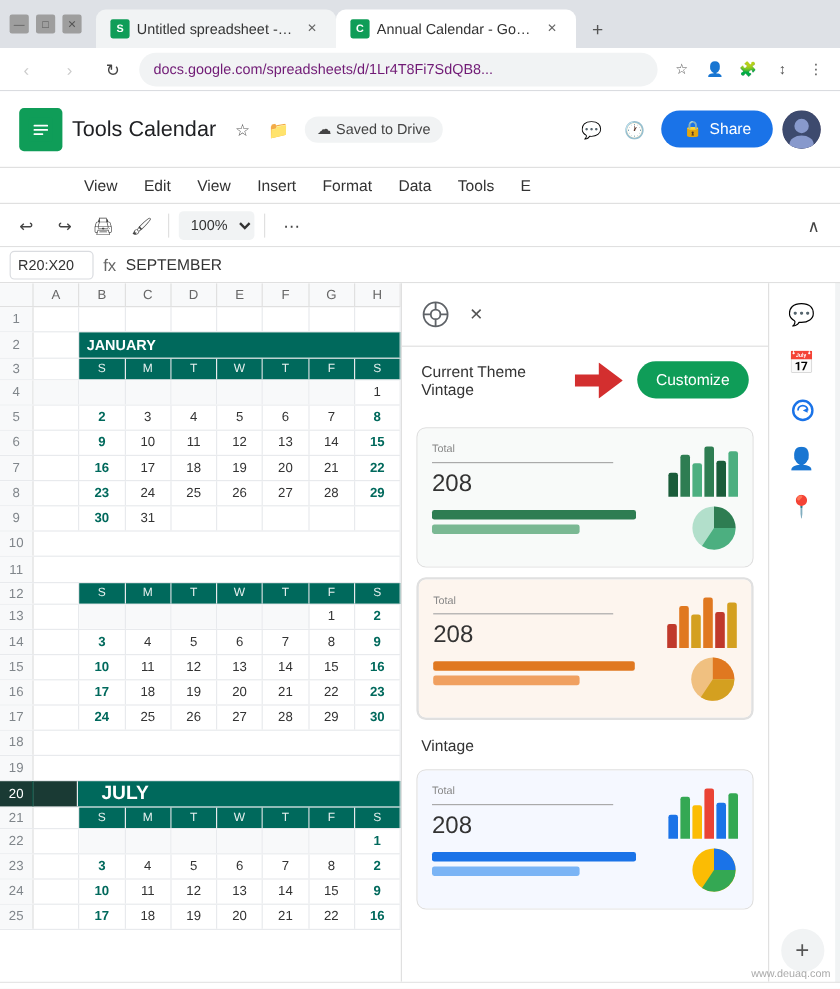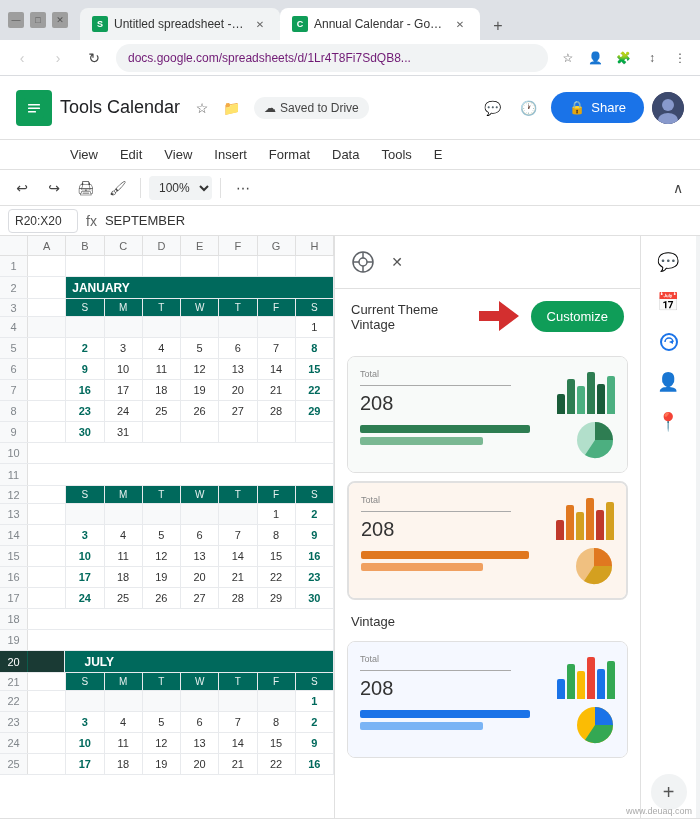--- a/index.html
+++ b/index.html
@@ -775,21 +775,21 @@
       <div class="sheet-cell" style="flex:8;"></div>
     </div>
     <div class="sheet-row">
       <div class="row-num">19</div>
       <div class="sheet-cell" style="flex:8;"></div>
     </div>
 
     <div class="sheet-row" style="height:22px;">
       <div class="row-num" style="background:#1a3a34;color:white;border-right:1px solid #0d5c4c;">20</div>
       <div class="sheet-cell" style="background:#1a3a34;"></div>
-      <div class="sheet-cell month-header" style="background:#00695c;color:white;font-weight:bold;font-size:12px;justify-content:flex-start;padding-left:20px;flex:7;">JULY</div>
+      <div class="sheet-cell month-header" style="background:#00695c;color:white;font-weight:bold;font-size:16px;justify-content:flex-start;padding-left:20px;flex:7;">JULY</div>
     </div>
 
     <div class="sheet-row" style="height:18px;">
       <div class="row-num">21</div>
       <div class="sheet-cell"></div>
       <div class="sheet-cell day-header" style="background:#00695c;color:rgba(255,255,255,0.9);font-size:10px;">S</div>
       <div class="sheet-cell day-header" style="background:#00695c;color:rgba(255,255,255,0.9);font-size:10px;">M</div>
       <div class="sheet-cell day-header" style="background:#00695c;color:rgba(255,255,255,0.9);font-size:10px;">T</div>
       <div class="sheet-cell day-header" style="background:#00695c;color:rgba(255,255,255,0.9);font-size:10px;">W</div>
       <div class="sheet-cell day-header" style="background:#00695c;color:rgba(255,255,255,0.9);font-size:10px;">T</div>
@@ -859,21 +859,21 @@
           </svg>
       </div>
       <div class="close-btn">✕</div>
     </div>
 
     <div class="themes-current">
       <div>
         <div class="current-theme-text">Current Theme</div>
         <div class="current-theme-name">Vintage</div>
       </div>
-      <div style="position:relative;display:flex;align-items:flex-start;gap:12px;">
+      <div style="position:relative;display:flex;align-items:center;gap:12px;">
 
         <svg width="40" height="30" viewBox="0 0 40 30">
           <polygon points="40,15 20,0 20,10 0,10 0,20 20,20 20,30" fill="#d32f2f"></polygon>
         </svg>
         <button class="customize-btn">Customize</button>
       </div>
     </div>
 
     <div class="themes-list">
 

